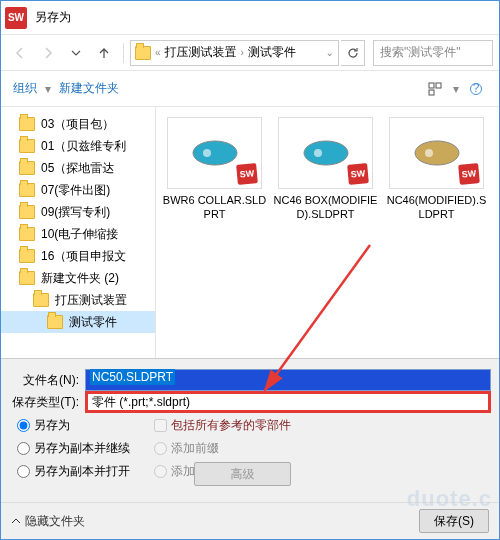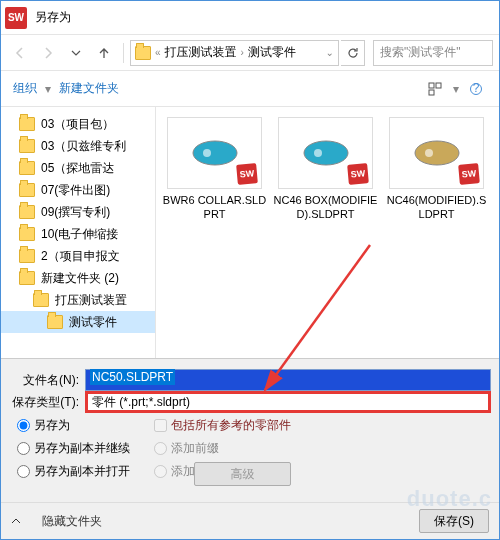--- a/index.html
+++ b/index.html
@@ -40,21 +40,21 @@
 .ipt.sel-text{background:#1d4ed8;}
 .ipt.sel-text span{background:#0078d7;color:#fff;padding:1px 2px}
 .ipt.hl{border:3px solid #e53935;padding:1px 4px;display:flex;align-items:center}
 .opts{display:flex;gap:24px;padding:4px 0 8px 8px;flex-wrap:wrap}
 .opt-col{display:flex;flex-direction:column;gap:6px}
 .radio,.check{display:flex;align-items:center;gap:4px}
 .radio input,.check input{margin:0}
 .btn{height:24px;padding:0 14px;border:1px solid #adadad;background:#e1e1e1;border-radius:2px;color:#000}
 .btn.disabled{color:#999}
 .footer{display:flex;align-items:center;justify-content:space-between;padding:6px 10px;border-top:1px solid #ddd;background:#f0f0f0}
-.hide-link{display:flex;align-items:center;gap:21px;color:#333}
+.hide-link{display:flex;align-items:center;gap:4px;color:#333}
 .arrow{position:absolute;pointer-events:none;z-index:10}
 .watermark{position:absolute;right:8px;bottom:28px;color:#c7d6e6;font-size:22px;font-weight:bold;letter-spacing:1px;opacity:.6}
 svg{display:block}
 </style>
 </head>
 <body>
 
 <div class="dialog">
 
   <div class="titlebar">
@@ -125,41 +125,41 @@
   </div>
 
   <div class="body">
     <div class="tree" id="tree">
         <div class="tree-item ind1">
           <div class="folder-ico"></div>
           <span>03（项目包）</span>
         </div>
         <div class="tree-item ind1">
           <div class="folder-ico"></div>
-          <span>03（贝兹维专利</span>
+          <span>01（贝兹维专利</span>
         </div>
         <div class="tree-item ind1">
           <div class="folder-ico"></div>
           <span>05（探地雷达</span>
         </div>
         <div class="tree-item ind1">
           <div class="folder-ico"></div>
           <span>07(零件出图)</span>
         </div>
         <div class="tree-item ind1">
           <div class="folder-ico"></div>
           <span>09(撰写专利)</span>
         </div>
         <div class="tree-item ind1">
           <div class="folder-ico"></div>
           <span>10(电子伸缩接</span>
         </div>
         <div class="tree-item ind1">
           <div class="folder-ico"></div>
-          <span>2（项目申报文</span>
+          <span>16（项目申报文</span>
         </div>
         <div class="tree-item ind1">
           <div class="folder-ico"></div>
           <span>新建文件夹 (2)</span>
         </div>
         <div class="tree-item ind2">
           <div class="folder-ico"></div>
           <span>打压测试装置</span>
         </div>
         <div class="tree-item ind3 sel">

